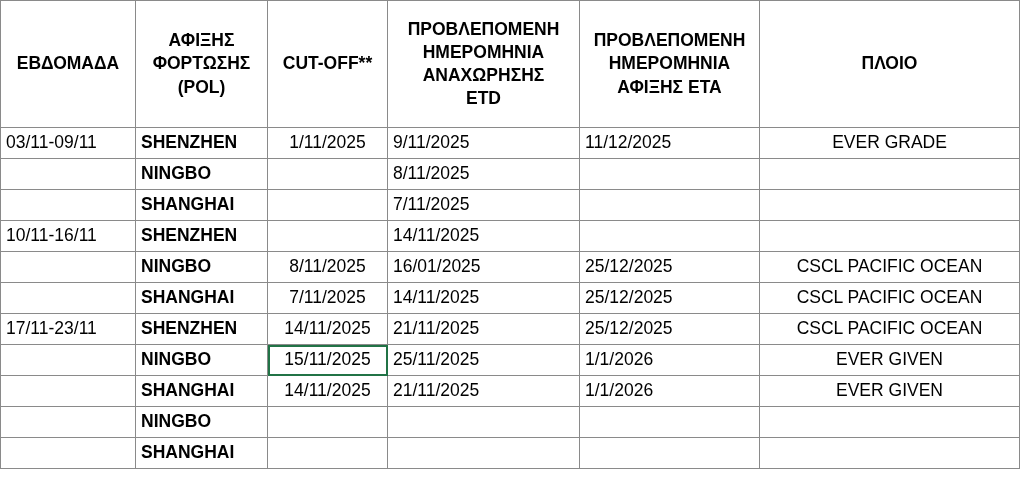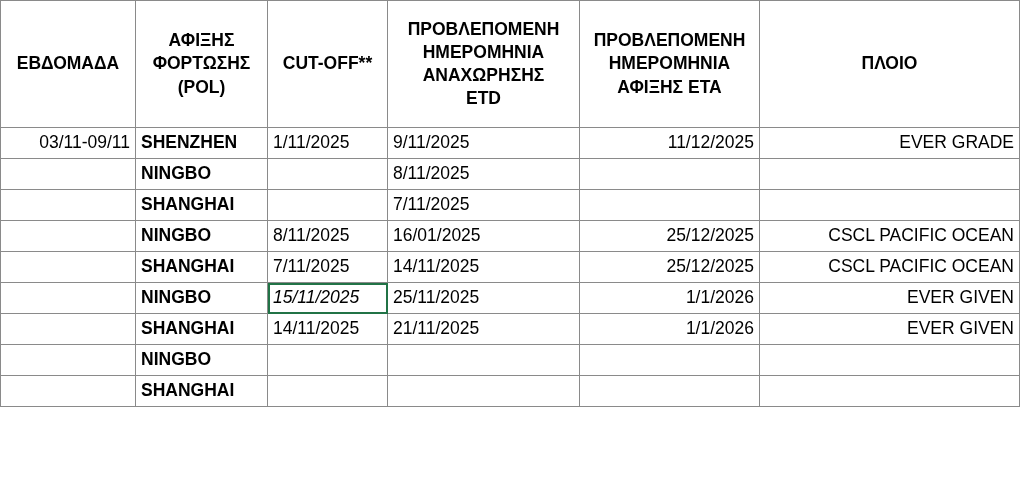--- a/index.html
+++ b/index.html
@@ -46,31 +46,30 @@
   table.schedule thead th {
     font-weight: bold;
     text-align: center;
     height: 122px;
     white-space: normal;
     padding: 2px 6px;
     line-height: 1.32;
   }
   .hdr-line { display: block; }
 
-  td.week      { text-align: right;  padding-left: 6px; }
+  td.week      { text-align: left;  padding-left: 6px; }
   td.pol       { text-align: left;  padding-left: 8px; font-weight: bold; }
-  td.cutoff    { text-align: left; padding-right: 7px; }
+  td.cutoff    { text-align: center; padding-right: 7px; }
   td.etd       { text-align: left; padding-right: 7px; }
-  td.eta       { text-align: right; padding-right: 7px; }
-  td.vessel    { text-align: right;  padding-left: 6px; }
+  td.eta       { text-align: left; padding-right: 7px; }
+  td.vessel    { text-align: center;  padding-left: 6px; }
 
   td.selected {
     outline: 2px solid #217346;
     outline-offset: -2px;
-    font-style: italic;
   }
 </style>
 </head>
 <body>
 
 <div id="sheet">
   <table class="schedule">
     <colgroup>
       <col class="c0">
         <col class="c1">
@@ -127,36 +126,52 @@
         </tr>
         <tr>
           <td class="week"></td>
           <td class="pol">SHANGHAI</td>
           <td class="cutoff"></td>
           <td class="etd">7/11/2025</td>
           <td class="eta"></td>
           <td class="vessel"></td>
         </tr>
         <tr>
+          <td class="week">10/11-16/11</td>
+          <td class="pol">SHENZHEN</td>
+          <td class="cutoff"></td>
+          <td class="etd">14/11/2025</td>
+          <td class="eta"></td>
+          <td class="vessel"></td>
+        </tr>
+        <tr>
           <td class="week"></td>
           <td class="pol">NINGBO</td>
           <td class="cutoff">8/11/2025</td>
           <td class="etd">16/01/2025</td>
           <td class="eta">25/12/2025</td>
           <td class="vessel">CSCL PACIFIC OCEAN</td>
         </tr>
         <tr>
           <td class="week"></td>
           <td class="pol">SHANGHAI</td>
           <td class="cutoff">7/11/2025</td>
           <td class="etd">14/11/2025</td>
           <td class="eta">25/12/2025</td>
           <td class="vessel">CSCL PACIFIC OCEAN</td>
         </tr>
         <tr>
+          <td class="week">17/11-23/11</td>
+          <td class="pol">SHENZHEN</td>
+          <td class="cutoff">14/11/2025</td>
+          <td class="etd">21/11/2025</td>
+          <td class="eta">25/12/2025</td>
+          <td class="vessel">CSCL PACIFIC OCEAN</td>
+        </tr>
+        <tr>
           <td class="week"></td>
           <td class="pol">NINGBO</td>
           <td class="cutoff selected">15/11/2025</td>
           <td class="etd">25/11/2025</td>
           <td class="eta">1/1/2026</td>
           <td class="vessel">EVER GIVEN</td>
         </tr>
         <tr>
           <td class="week"></td>
           <td class="pol">SHANGHAI</td>

